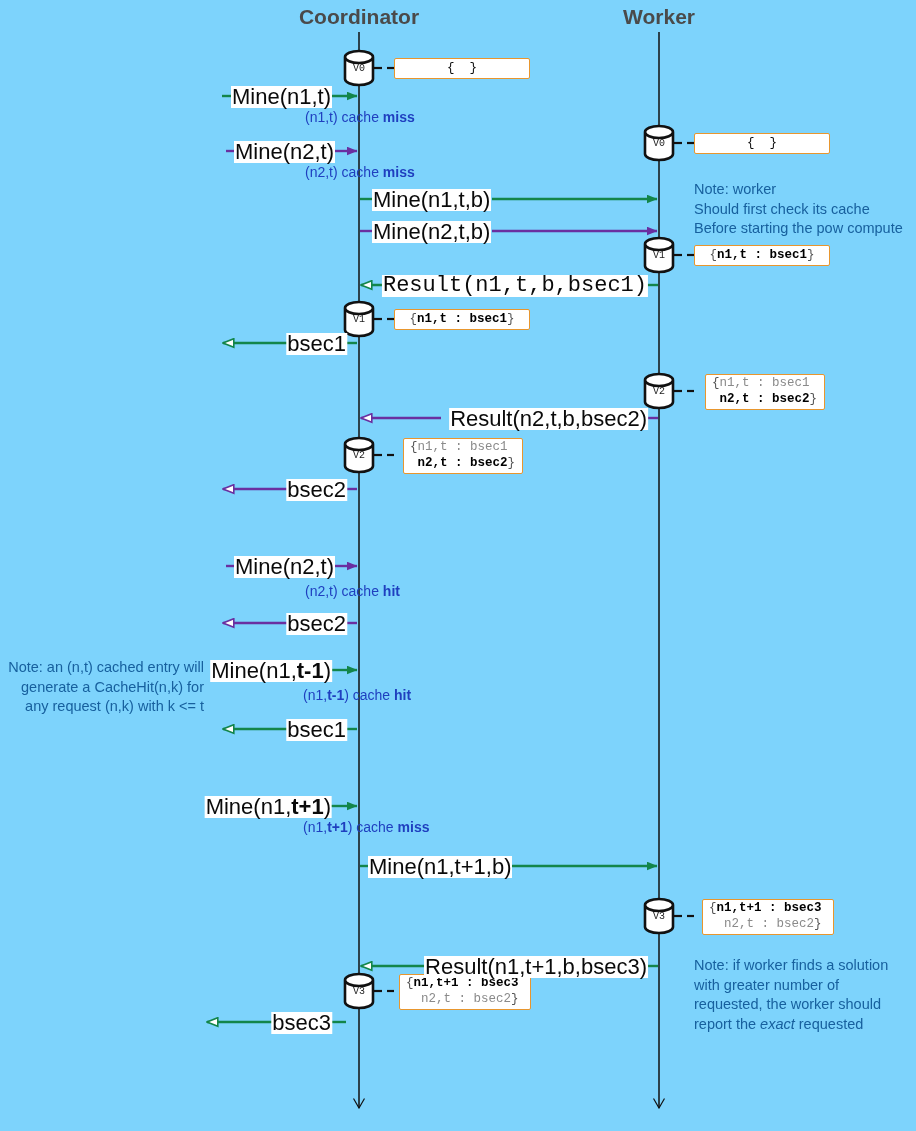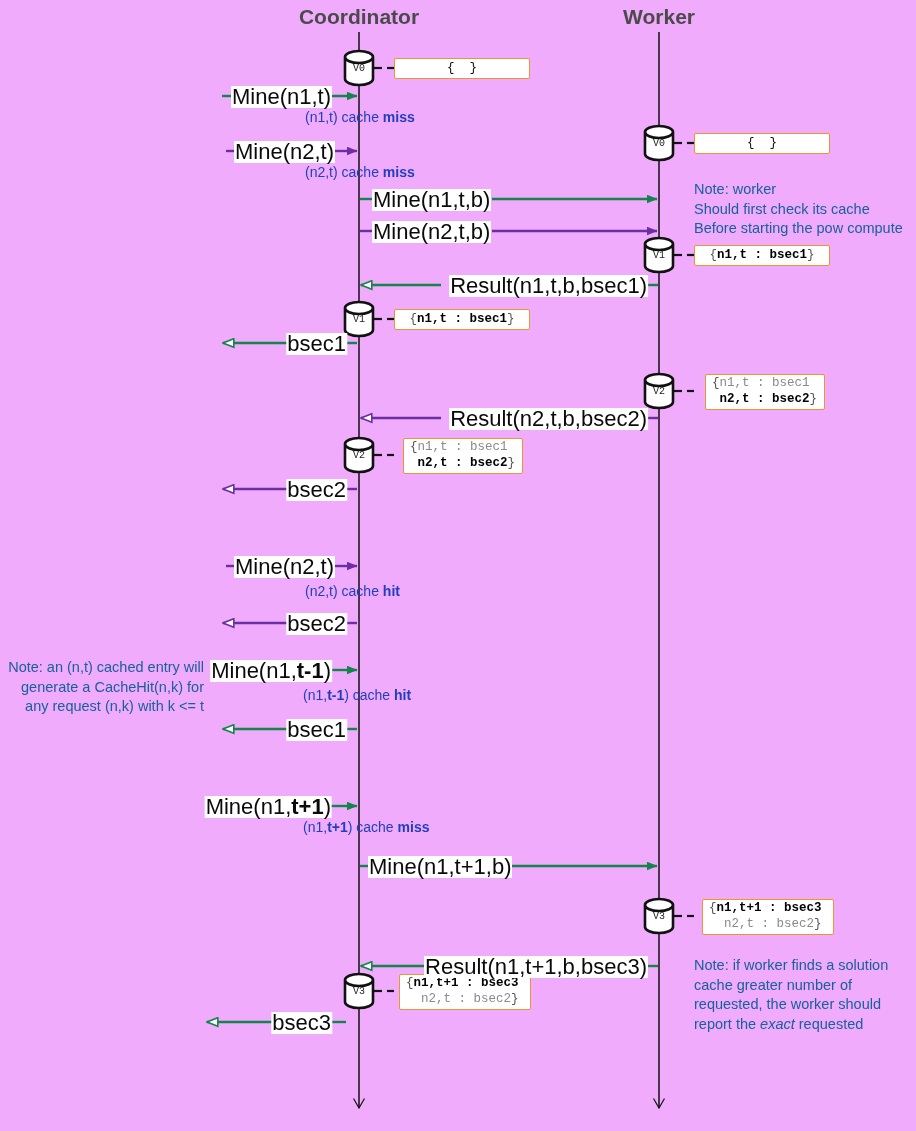--- a/index.html
+++ b/index.html
@@ -9,21 +9,21 @@
   }
   body {
     font-family: "Liberation Sans", sans-serif;
     -webkit-font-smoothing: antialiased;
   }
   #stage {
     position: relative;
     width: 916px;
     height: 1131px;
     overflow: hidden;
-    background: #f0abfc;
+    background: #7dd3fc;
   }
   #svg-layer {
     position: absolute;
     left: 0; top: 0;
     width: 916px;
     height: 1131px;
   }
   .lbl {
     position: absolute;
     white-space: pre;
@@ -309,21 +309,21 @@
 
   <div class="cachebox" style="left:399px; top:974px; width:132px; height:36px;">
     <div><span class="brace">{</span><span class="new">n1,t+1 : bsec3</span></div>
     <div><span class="brace">  </span><span class="old">n2,t : bsec2</span><span class="brace">}</span></div>
   </div>
 
   <div class="lbl msg" style="left:231px; top:86px;">Mine(n1,t)</div>
   <div class="lbl msg" style="left:234px; top:141px;">Mine(n2,t)</div>
   <div class="lbl msg" style="left:372px; top:189px;">Mine(n1,t,b)</div>
   <div class="lbl msg" style="left:372px; top:221px;">Mine(n2,t,b)</div>
-  <div class="lbl msg right" style="left:648px; top:275px;">Result(n1,t,b,bsec1)</div>
+  <div class="lbl msg right" style="left:648px; top:275px;font-family:Liberation Mono, monospace;">Result(n1,t,b,bsec1)</div>
   <div class="lbl msg right" style="left:347px; top:333px;">bsec1</div>
   <div class="lbl msg right" style="left:648px; top:408px;">Result(n2,t,b,bsec2)</div>
   <div class="lbl msg right" style="left:347px; top:479px;">bsec2</div>
   <div class="lbl msg" style="left:234px; top:556px;">Mine(n2,t)</div>
   <div class="lbl msg right" style="left:347px; top:613px;">bsec2</div>
   <div class="lbl msg right" style="left:332px; top:660px;"><span>Mine(n1,</span><b>t-1</b><span>)</span></div>
   <div class="lbl msg right" style="left:347px; top:719px;">bsec1</div>
   <div class="lbl msg right" style="left:332px; top:796px;"><span>Mine(n1,</span><b>t+1</b><span>)</span></div>
   <div class="lbl msg" style="left:368px; top:856px;">Mine(n1,t+1,b)</div>
   <div class="lbl msg right" style="left:648px; top:956px;">Result(n1,t+1,b,bsec3)</div>
@@ -343,18 +343,18 @@
 
   <div class="sidenote ra" style="position:absolute; left:6px; top:658px; width:198px;">
     <div>Note: an (n,t) cached entry will</div>
     <div>generate a CacheHit(n,k) for</div>
     <div>any request (n,k) with k &lt;= t</div>
   </div>
 
 
   <div class="sidenote" style="position:absolute; left:694px; top:956px; width:220px;">
     <div>Note: if worker finds a solution</div>
-    <div>cache greater number of</div>
+    <div>with greater number of</div>
     <div>requested, the worker should</div>
     <div><span>report the </span><i>exact</i><span> requested</span></div>
   </div>
 
 </div>
 
 </body></html>

